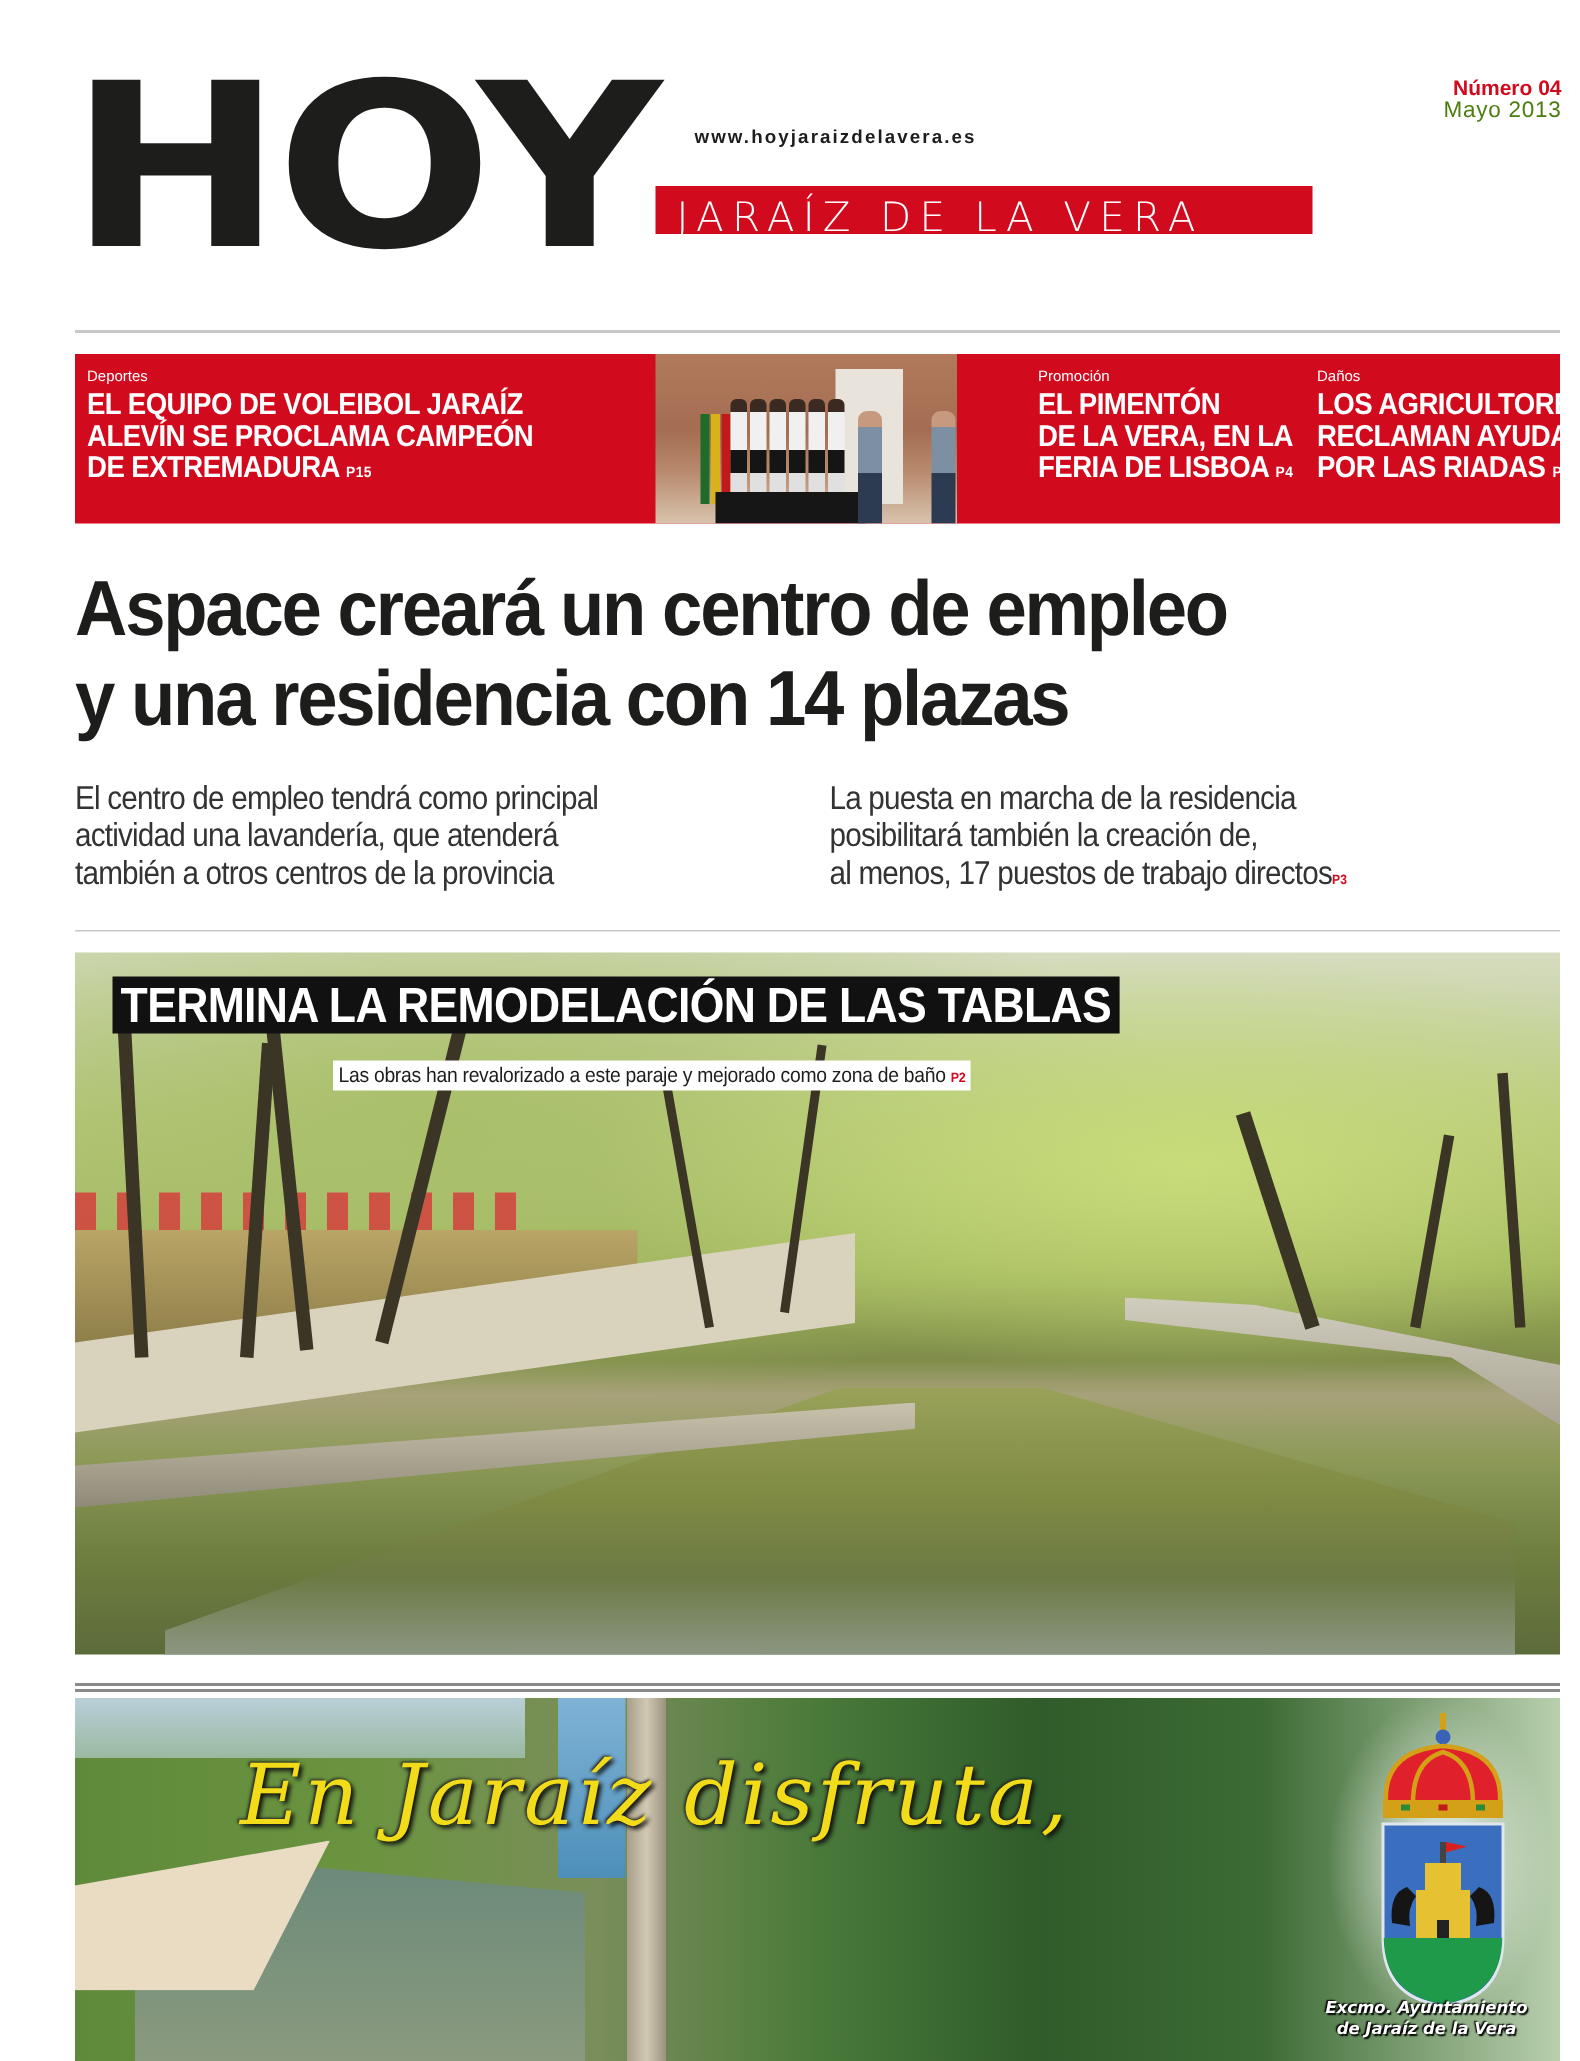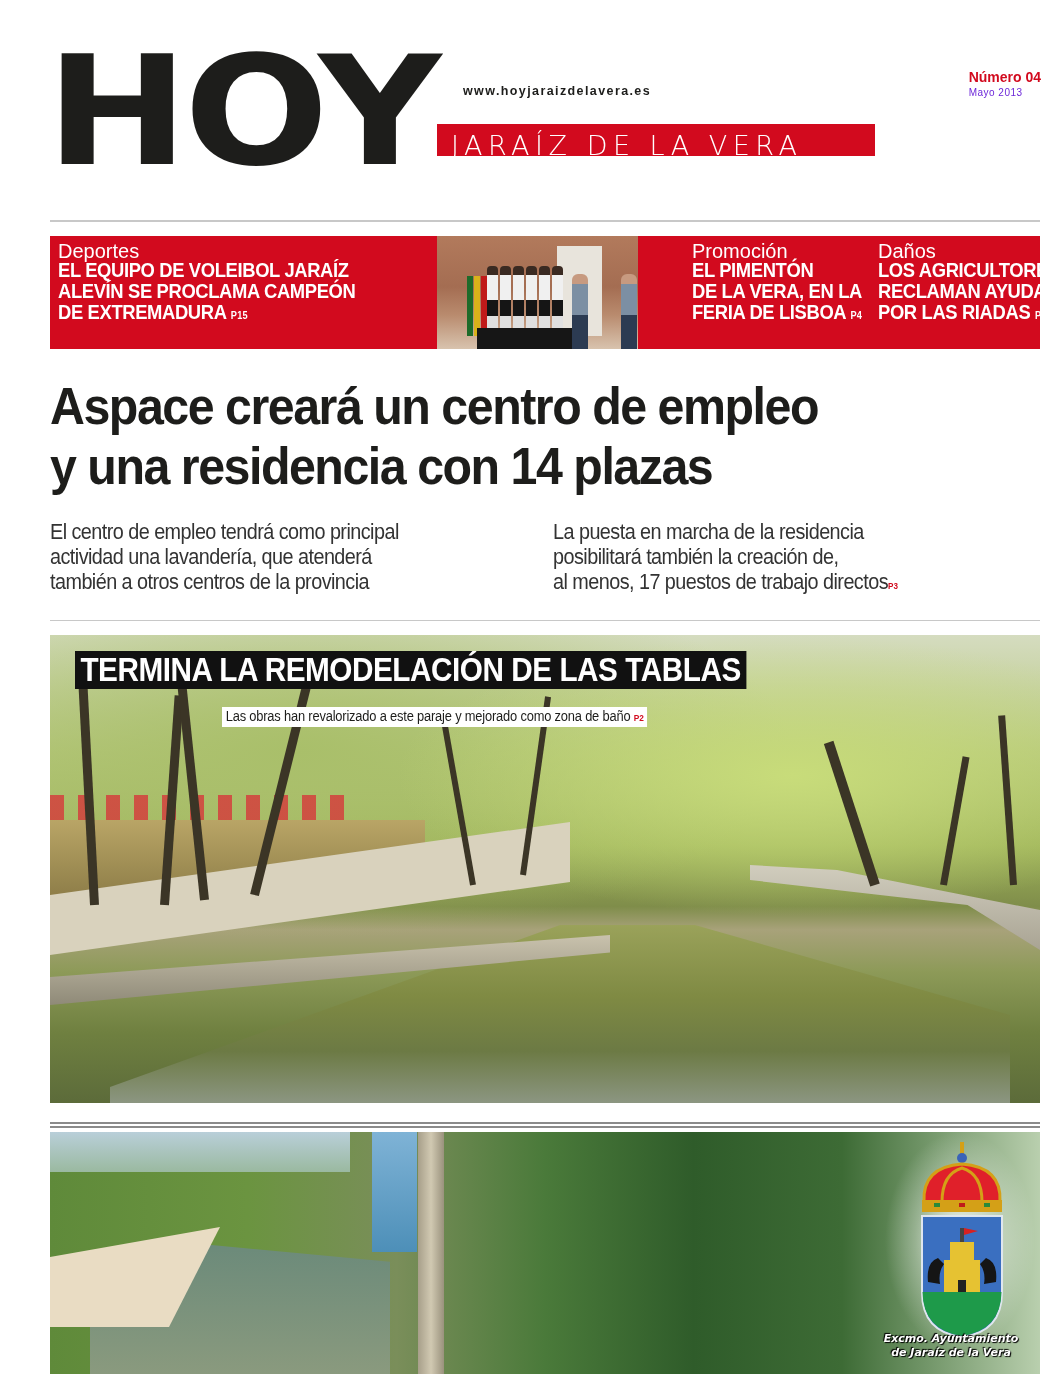--- a/index.html
+++ b/index.html
@@ -2,29 +2,29 @@
 <html><head>
 <meta charset="utf-8">
 <style>
   * { box-sizing: border-box; margin: 0; padding: 0; }
   html, body { width: 1053px; height: 1374px; background: #ffffff; overflow: hidden; }
   body { position: relative; font-family: "Liberation Sans", sans-serif; color: #1d1d1b; }
 
   .logo { position: absolute; left: 46px; top: 36px; font-family: "DejaVu Sans", sans-serif; font-weight: 900; font-size: 152px; line-height: 1; letter-spacing: -4px; color: #1d1d1b; transform: scaleX(1.12); transform-origin: left top; }
   .url { position: absolute; left: 463px; top: 84px; font-size: 12.5px; font-weight: bold; letter-spacing: 1.4px; color: #1d1d1b; }
   .town-box { position: absolute; left: 437px; top: 124px; width: 438px; height: 32px; background: #d20a1e; color: #fff; font-size: 27px; letter-spacing: 5.5px; line-height: 44px; padding-left: 14px; font-family: "DejaVu Sans", sans-serif; font-weight: 300; }
-  .issue { position: absolute; right: 12px; top: 69px; text-align: left; line-height: 16px; }
+  .issue { position: absolute; right: 12px; top: 50px; text-align: right; line-height: 16px; }
   .issue .num { color: #d20a1e; font-weight: bold; font-size: 14px; }
-  .issue .date { color: #6d28d9; font-size: 10px; letter-spacing: 0.5px; }
+  .issue .date { color: #4d7c0f; font-size: 15px; letter-spacing: 0.5px; }
 
   .rule-top { position: absolute; left: 50px; top: 220px; width: 990px; height: 2px; background: #c8c8c8; }
 
   .band { position: absolute; left: 50px; top: 236px; width: 990px; height: 113px; background: #d20a1e; }
   .band .story { position: absolute; top: 7px; color: #fff; font-family: "Liberation Sans", sans-serif; }
-  .band .section { font-size: 20px; line-height: 17px; }
+  .band .section { font-size: 10px; line-height: 17px; }
   .band .hl { font-size: 20px; font-weight: bold; line-height: 21px; letter-spacing: -0.4px; transform: scaleX(0.92); transform-origin: left top; white-space: nowrap; }
   .band .pg { font-size: 10px; font-weight: bold; letter-spacing: 0.3px; }
   .story-1 { left: 8px; }
   .story-2 { left: 642px; }
   .story-3 { left: 828px; }
   .band-photo { position: absolute; left: 387px; top: 0; width: 201px; height: 113px; overflow: hidden;
     background: linear-gradient(180deg, #b27a5c 0%, #a46d52 45%, #b98b6e 70%, #d8c3ae 100%); }
   .band-photo .wall-white { position: absolute; left: 120px; top: 10px; width: 45px; height: 90px; background: #e8e4dc; }
   .band-photo .podium { position: absolute; left: 40px; top: 92px; width: 100px; height: 21px; background: #161616; }
   .band-photo .player { position: absolute; top: 30px; width: 11px; height: 62px; background: linear-gradient(180deg,#3a2a22 0 14%, #f0f0f0 14% 55%, #151515 55% 80%, #e0e0e0 80%); border-radius: 4px 4px 0 0; }
@@ -164,20 +164,21 @@
 
 <div class="rule-dbl"></div>
 
 <div class="banner">
   <div class="sky"></div>
   <div class="pool"></div>
   <div class="beach"></div>
   <div class="skyblue"></div>
   <div class="pillar"></div>
   <div class="slogan">
+    <span>En Jaraíz disfruta,</span>
   </div>
   <div class="crest-glow"></div>
   <svg class="crest" viewBox="0 0 100 200">
 
     <rect x="48" y="0" width="4" height="14" fill="#d4a017"></rect>
     <circle cx="50" cy="16" r="5" fill="#3a63b8"></circle>
     <path d="M12 60 Q10 25 50 22 Q90 25 88 60 Z" fill="#e0202a" stroke="#d4a017" stroke-width="3"></path>
     <path d="M30 60 Q30 32 50 26 Q70 32 70 60" fill="none" stroke="#d4a017" stroke-width="3"></path>
     <rect x="10" y="58" width="80" height="12" fill="#d4a017"></rect>
     <rect x="22" y="61" width="6" height="4" fill="#2a8a3a"></rect>

